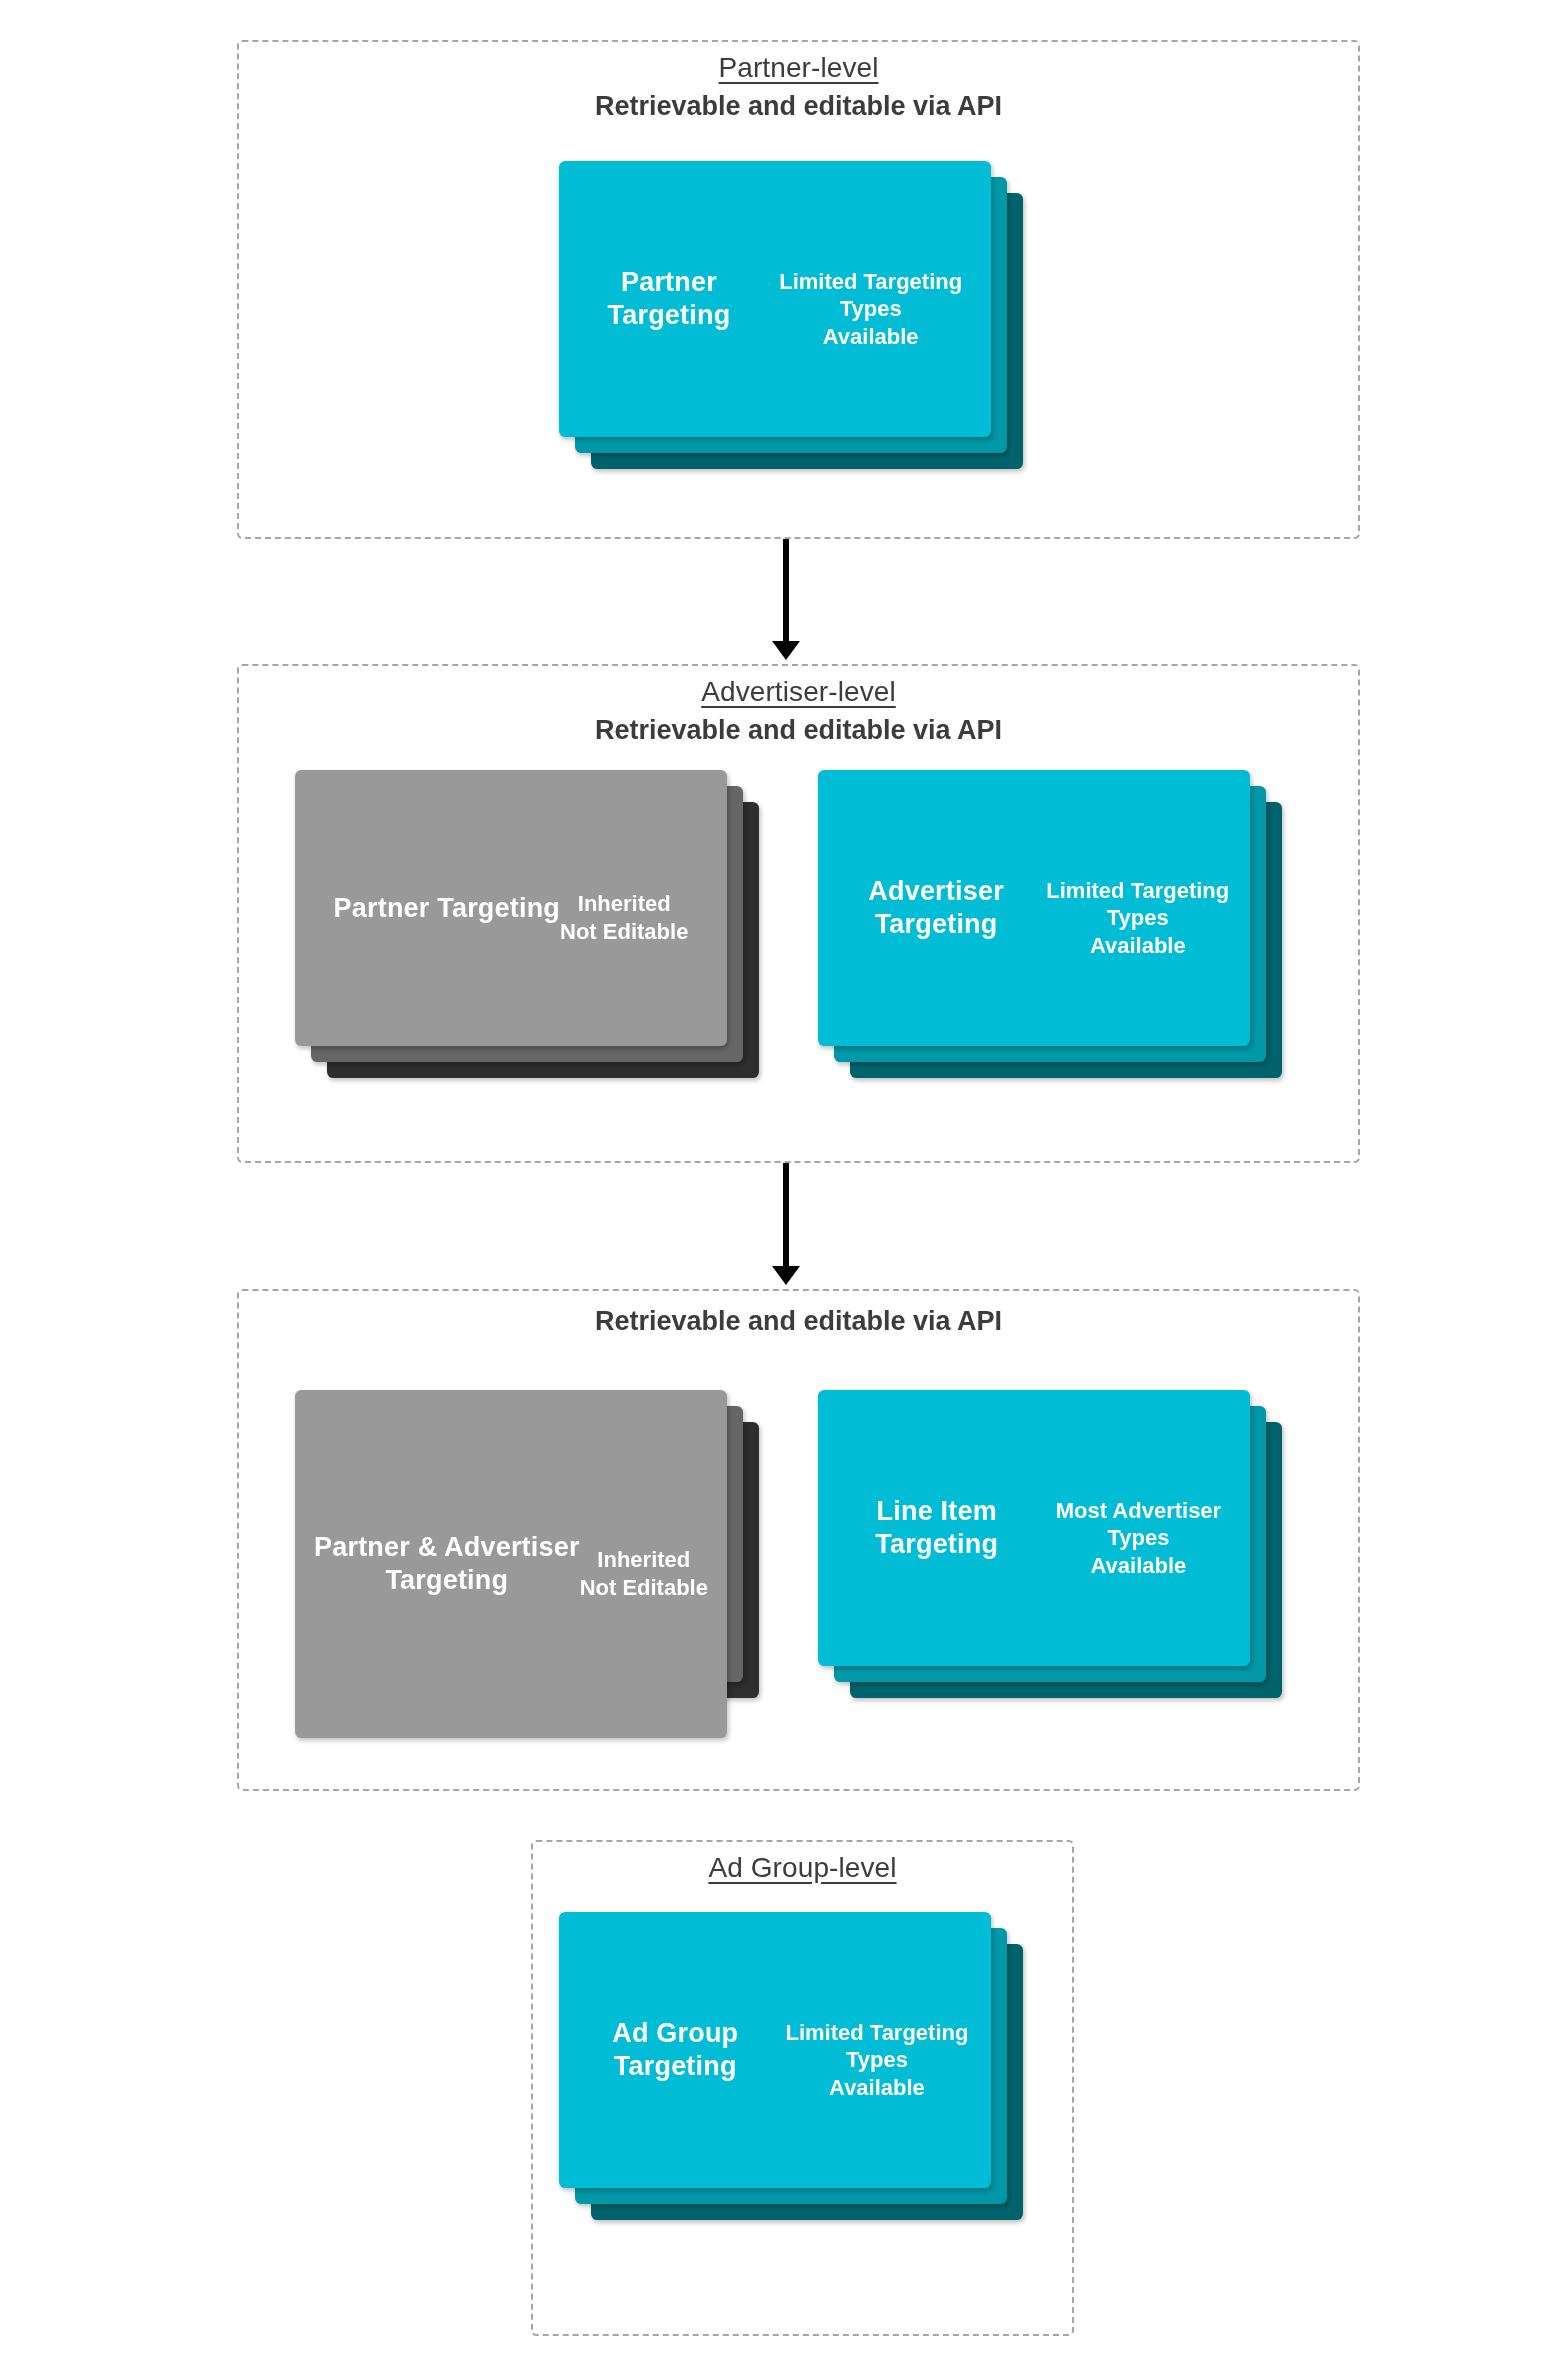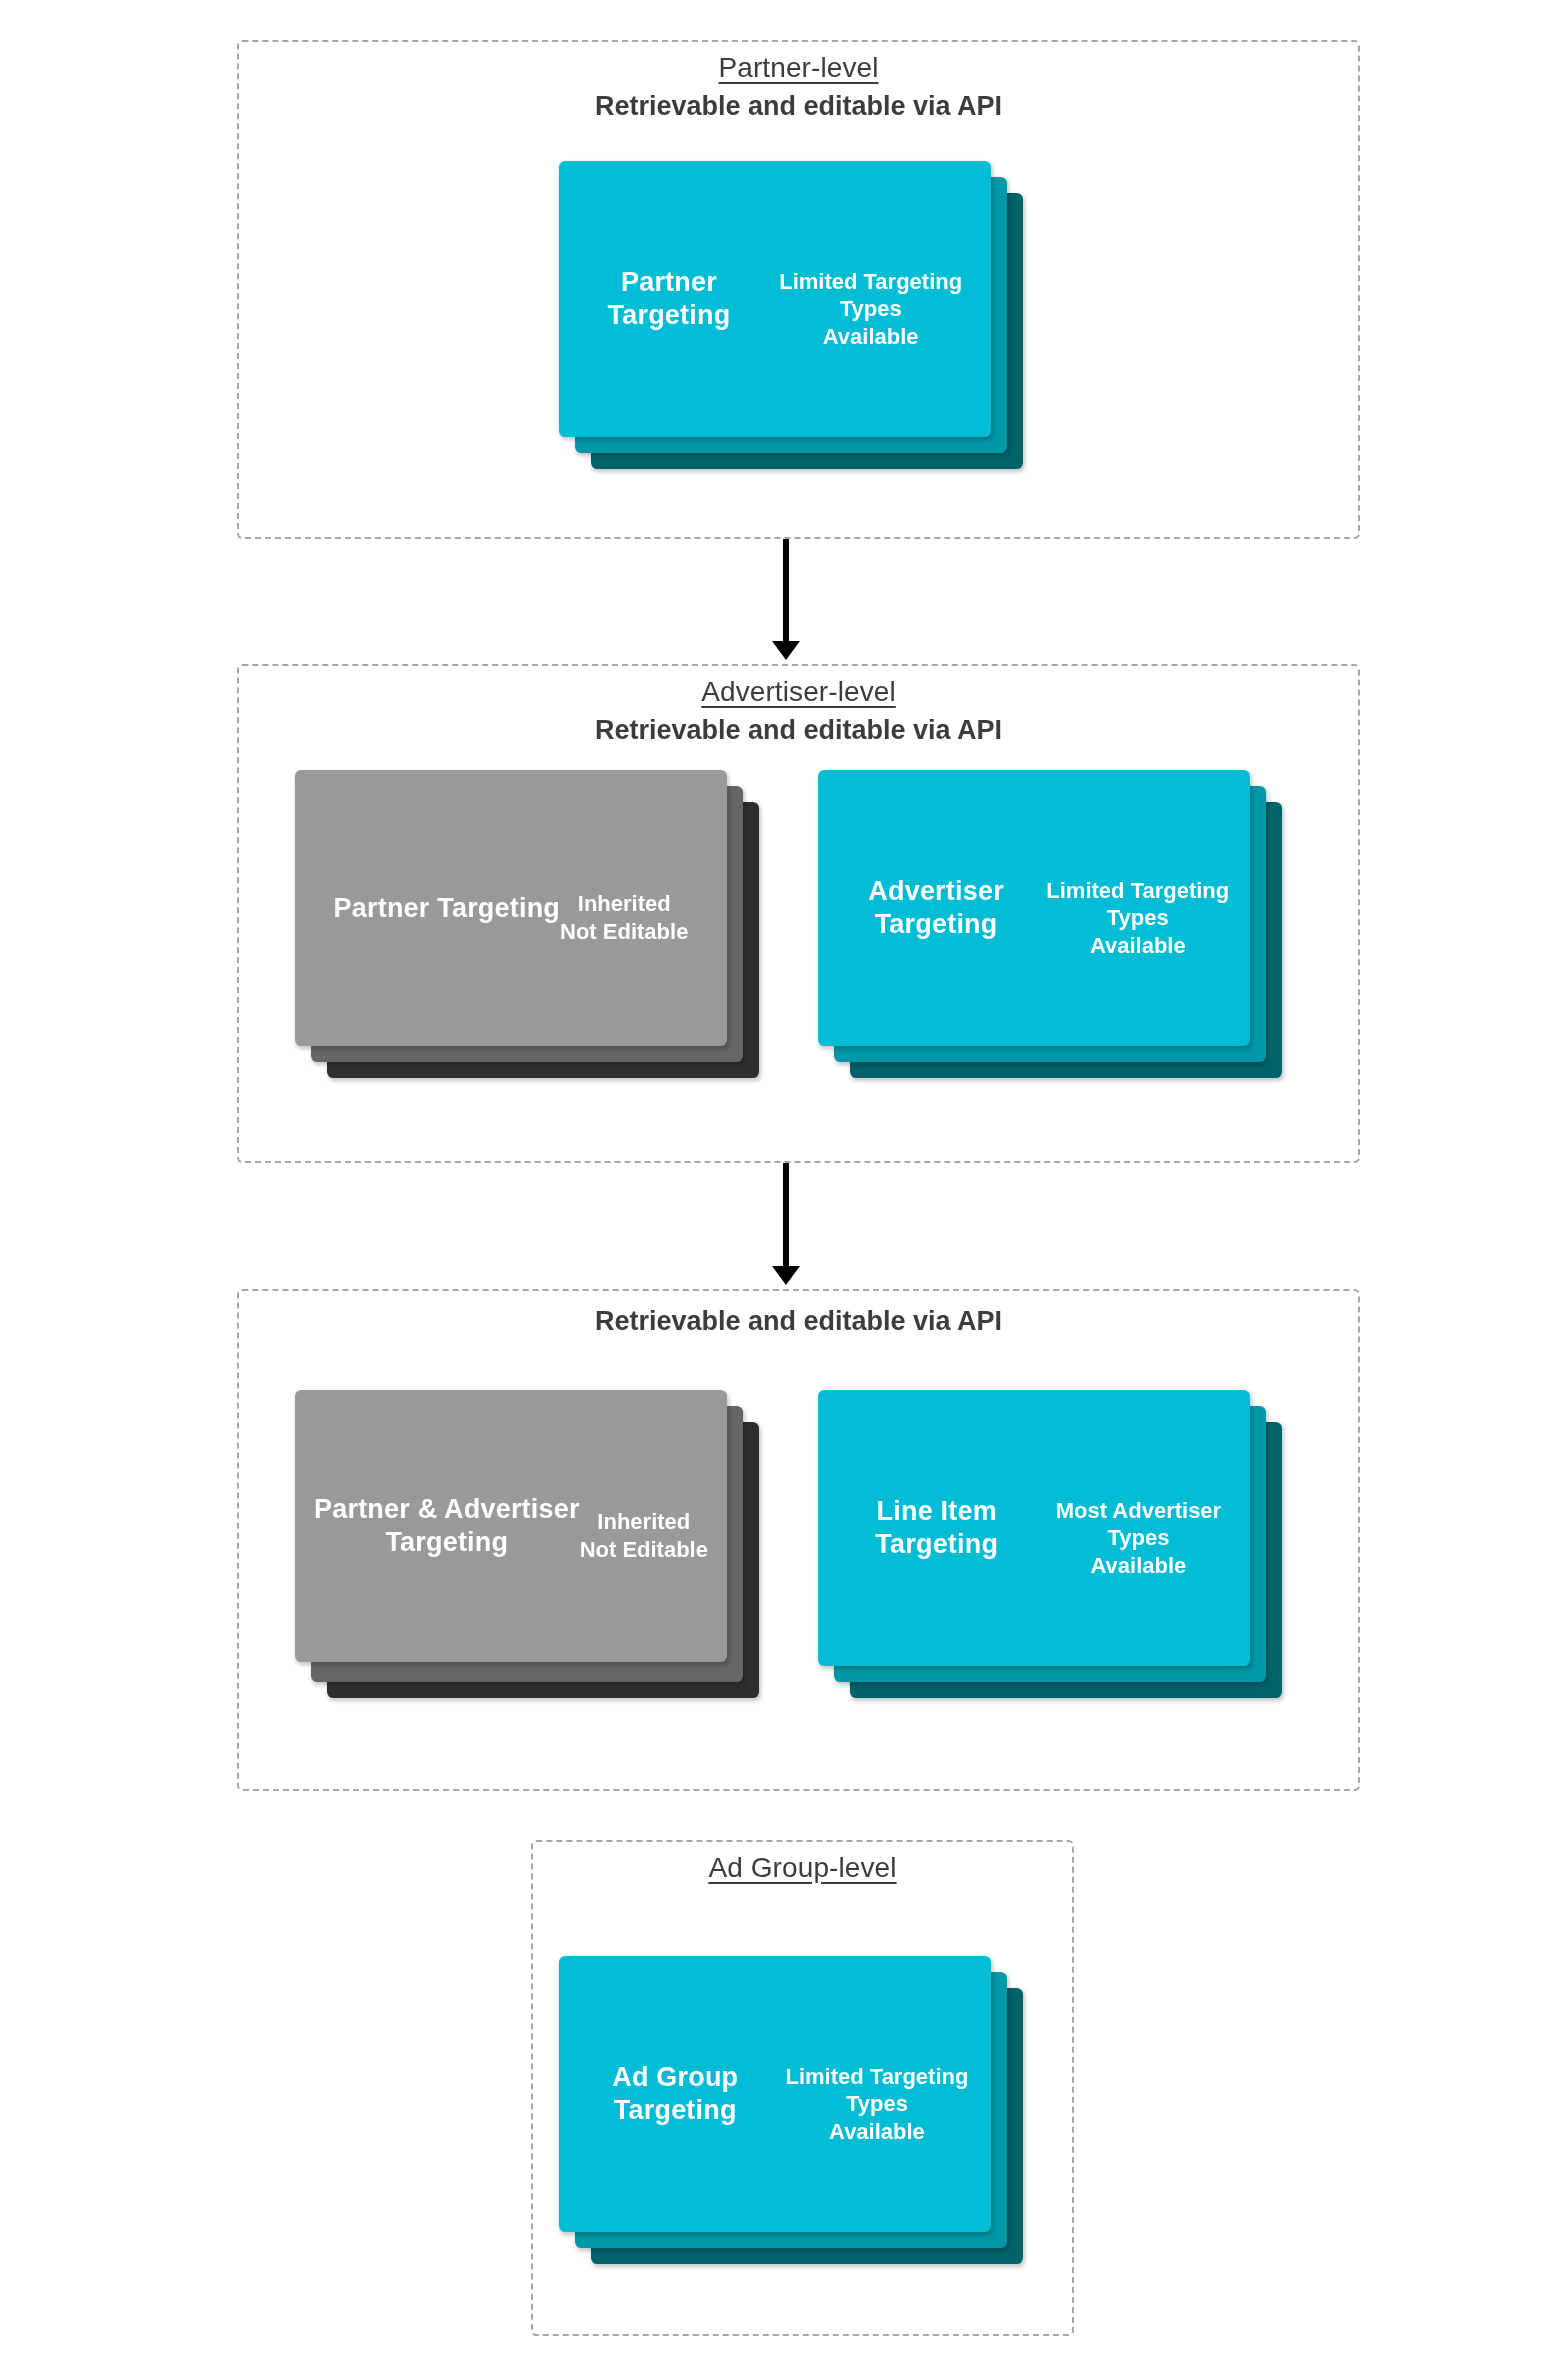--- a/index.html
+++ b/index.html
@@ -183,21 +183,21 @@
 
 <div class="level-box" id="level-lineitem"></div>
 
 <div class="level-heading" style="left:237px; top:1300px; width:1123px;">
   <span class="level-subtitle">Retrievable and editable via API</span>
 </div>
 
 <div class="card-stack" style="left:295px; top:1390px; width:464px; height:348px;">
   <div class="card-layer back2" style="width:432px; height:276px; background:#2e2e2e;"></div>
   <div class="card-layer back1" style="width:432px; height:276px; background:#666666;"></div>
-  <div class="card-layer front" style="width:432px; height:272px; background:#999999;">
+  <div class="card-layer front" style="width:432px; height:348px; background:#999999;">
     <div class="card-front-content">
       <div class="card-title">
         <span>Partner &amp; Advertiser</span><br>
         <span>Targeting</span>
       </div>
       <div class="card-sub">
         <span>Inherited</span><br>
         <span>Not Editable</span>
       </div>
     </div>
@@ -217,21 +217,21 @@
     </div>
   </div>
 </div>
 
 <div class="level-box" id="level-adgroup"></div>
 
 <div class="level-heading" style="left:531px; top:1850px; width:543px;">
   <span class="level-title">Ad Group-level</span>
 </div>
 
-<div class="card-stack" style="left:559px; top:1956px; width:420px; height:308px;border-radius:13px;">
+<div class="card-stack" style="left:559px; top:1912px; width:420px; height:308px;border-radius:13px;">
   <div class="card-layer back2" style="width:432px; height:276px; background:#00636b;"></div>
   <div class="card-layer back1" style="width:432px; height:276px; background:#0097a7;"></div>
   <div class="card-layer front" style="width:432px; height:276px; background:#00bcd4;">
     <div class="card-front-content">
       <div class="card-title">Ad Group Targeting</div>
       <div class="card-sub underlined">
         <span>Limited Targeting Types</span><br>
         <span>Available</span>
       </div>
     </div>

